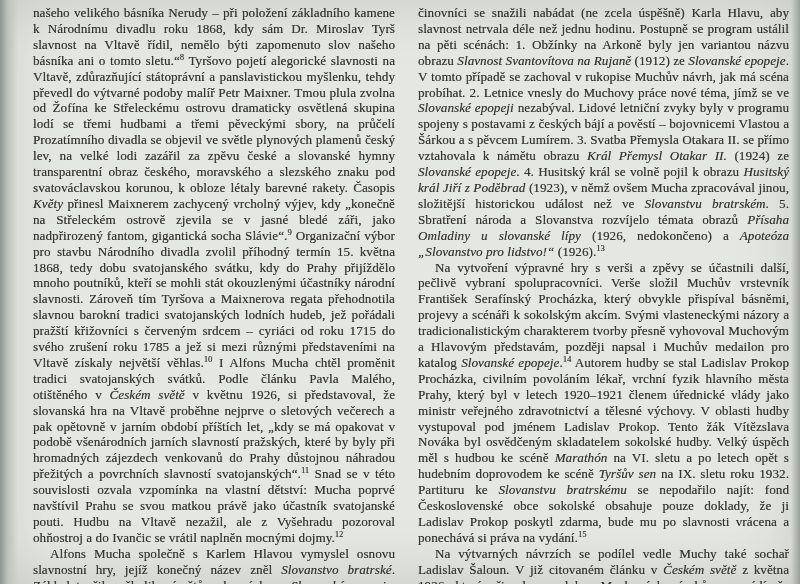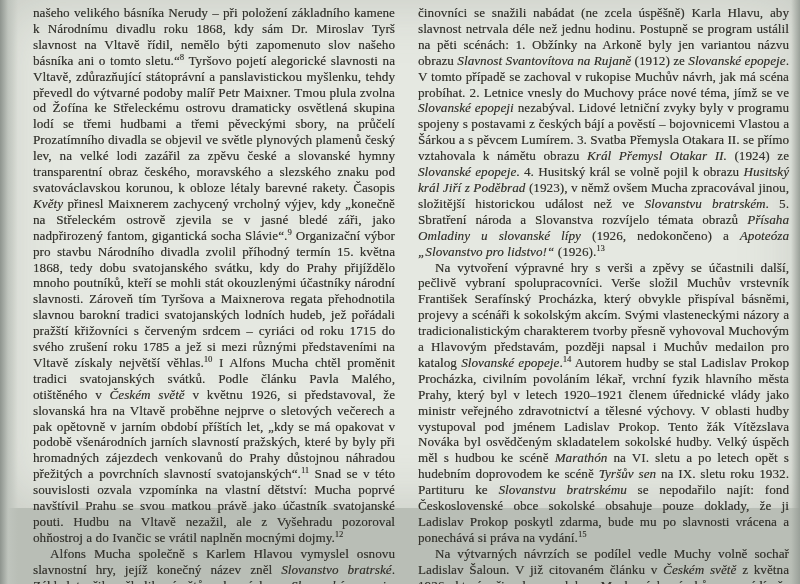--- a/index.html
+++ b/index.html
@@ -2,21 +2,21 @@
 <html lang="cs"><head>
 <meta charset="utf-8">
 <style>
   html,body{margin:0;padding:0;}
   body{
     width:800px;height:584px;overflow:hidden;
     background:#b9beb6;
     font-family:"Liberation Serif","DejaVu Serif",serif;
   }
   .page{
-    position:relative;width:800px;height:508px;
+    position:relative;width:800px;height:584px;
     background:#e5e8e1;
     box-shadow:inset 0 0 60px rgba(110,116,108,0.28);
     font-family:Liberation Serif, serif;
   }
   .edge-left{
     position:absolute;left:0;top:0;width:18px;height:584px;
     background:linear-gradient(90deg,#8e948e 0%,#bfc4bd 45%,rgba(229,232,225,0) 100%);
     pointer-events:none;
   }
   .edge-right{
@@ -48,15 +48,15 @@
 <div class="page">
   <div class="edge-left"></div>
   <div class="edge-right"></div>
   <div class="col col-left">
       <p class="para"><span>našeho velikého básníka Nerudy – při položení základního kamene k Národnímu divadlu roku 1868, kdy sám Dr. Miroslav Tyrš slavnost na Vltavě řídil, nemělo býti zapomenuto slov našeho básníka ani o tomto sletu.“</span><sup>8</sup><span> Tyršovo pojetí alegorické slavnosti na Vltavě, zdůrazňující státoprávní a panslavistickou myšlenku, tehdy převedl do výtvarné podoby malíř Petr Maixner. Tmou plula zvolna od Žofína ke Střeleckému ostrovu dramaticky osvětlená skupina lodí se třemi hudbami a třemi pěveckými sbory, na průčelí Prozatímního divadla se objevil ve světle plynových plamenů český lev, na velké lodi zazářil za zpěvu české a slovanské hymny transparentní obraz českého, moravského a slezského znaku pod svatováclavskou korunou, k obloze létaly barevné rakety. Časopis </span><i>Květy</i><span> přinesl Maixnerem zachycený vrcholný výjev, kdy „konečně na Střeleckém ostrově zjevila se v jasné bledé záři, jako nadpřirozený fantom, gigantická socha Slávie“.</span><sup>9</sup><span> Organizační výbor pro stavbu Národního divadla zvolil příhodný termín 15. května 1868, tedy dobu svatojanského svátku, kdy do Prahy přijíždělo mnoho poutníků, kteří se mohli stát okouzlenými účastníky národní slavnosti. Zároveň tím Tyršova a Maixnerova regata přehodnotila slavnou barokní tradici svatojanských lodních hudeb, jež pořádali pražští křižovníci s červeným srdcem – cyriáci od roku 1715 do svého zrušení roku 1785 a jež si mezi různými představeními na Vltavě získaly největší věhlas.</span><sup>10</sup><span> I Alfons Mucha chtěl proměnit tradici svatojanských svátků. Podle článku Pavla Malého, otištěného v </span><i>Českém světě</i><span> v květnu 1926, si představoval, že slovanská hra na Vltavě proběhne nejprve o sletových večerech a pak opětovně v jarním období příštích let, „kdy se má opakovat v podobě všenárodních jarních slavností pražských, které by byly při hromadných zájezdech venkovanů do Prahy důstojnou náhradou přežitých a povrchních slavností svatojanských“.</span><sup>11</sup><span> Snad se v této souvislosti ozvala vzpomínka na vlastní dětství: Mucha poprvé navštívil Prahu se svou matkou právě jako účastník svatojanské pouti. Hudbu na Vltavě nezažil, ale z Vyšehradu pozoroval ohňostroj a do Ivančic se vrátil naplněn mocnými dojmy.</span><sup>12</sup></p>
       <p class="para indent"><span>Alfons Mucha společně s Karlem Hlavou vymyslel osnovu slavnostní hry, jejíž konečný název zněl </span><i>Slovanstvo bratrské</i><span>. Základ tvořilo několik námětů vybraných ze </span><i>Slovanské epopeje</i><span>, doplněných o další scény. Původní představy prošly několika obměnami. Například scéna věnovaná Karlu IV., s níž Mucha počítal ještě o Vánocích 1925 (byť ve </span></p>
     </div>
   <div class="col col-right">
       <p class="para"><span>činovníci se snažili nabádat (ne zcela úspěšně) Karla Hlavu, aby slavnost netrvala déle než jednu hodinu. Postupně se program ustálil na pěti scénách: 1. Obžínky na Arkoně byly jen variantou názvu obrazu </span><i>Slavnost Svantovítova na Rujaně</i><span> (1912) ze </span><i>Slovanské epopeje</i><span>. V tomto případě se zachoval v rukopise Muchův návrh, jak má scéna probíhat. 2. Letnice vnesly do Muchovy práce nové téma, jímž se ve </span><i>Slovanské epopeji</i><span> nezabýval. Lidové letniční zvyky byly v programu spojeny s postavami z českých bájí a pověstí – bojovnicemi Vlastou a Šárkou a s pěvcem Lumírem. 3. Svatba Přemysla Otakara II. se přímo vztahovala k námětu obrazu </span><i>Král Přemysl Otakar II.</i><span> (1924) ze </span><i>Slovanské epopeje</i><span>. 4. Husitský král se volně pojil k obrazu </span><i>Husitský král Jiří z Poděbrad</i><span> (1923), v němž ovšem Mucha zpracovával jinou, složitější historickou událost než ve </span><i>Slovanstvu bratrském</i><span>. 5. Sbratření národa a Slovanstva rozvíjelo témata obrazů </span><i>Přísaha Omladiny u slovanské lípy</i><span> (1926, nedokončeno) a </span><i>Apoteóza „Slovanstvo pro lidstvo!“</i><span> (1926).</span><sup>13</sup></p>
       <p class="para indent"><span>Na vytvoření výpravné hry s verši a zpěvy se účastnili další, pečlivě vybraní spolupracovníci. Verše složil Muchův vrstevník František Serafínský Procházka, který obvykle přispíval básněmi, projevy a scénáři k sokolským akcím. Svými vlasteneckými názory a tradicionalistickým charakterem tvorby přesně vyhovoval Muchovým a Hlavovým představám, později napsal i Muchův medailon pro katalog </span><i>Slovanské epopeje</i><span>.</span><sup>14</sup><span> Autorem hudby se stal Ladislav Prokop Procházka, civilním povoláním lékař, vrchní fyzik hlavního města Prahy, který byl v letech 1920–1921 členem úřednické vlády jako ministr veřejného zdravotnictví a tělesné výchovy. V oblasti hudby vystupoval pod jménem Ladislav Prokop. Tento žák Vítězslava Nováka byl osvědčeným skladatelem sokolské hudby. Velký úspěch měl s hudbou ke scéně </span><i>Marathón</i><span> na VI. sletu a po letech opět s hudebním doprovodem ke scéně </span><i>Tyršův sen</i><span> na IX. sletu roku 1932. Partituru ke </span><i>Slovanstvu bratrskému</i><span> se nepodařilo najít: fond Československé obce sokolské obsahuje pouze doklady, že ji Ladislav Prokop poskytl zdarma, bude mu po slavnosti vrácena a ponechává si práva na vydání.</span><sup>15</sup></p>
-      <p class="para indent"><span>Na výtvarných návrzích se podílel vedle Muchy volně sochař Ladislav Šaloun. V již citovaném článku v </span><i>Českém světě</i><span> z května 1926, který přinesl reprodukce Muchových návrhů, se uvádí, že Šaloun je „autorem umělecké výpravy jevištního chrámu soch, lodí atd.“.</span></p>
+      <p class="para indent"><span>Na výtvarných návrzích se podílel vedle Muchy také sochař Ladislav Šaloun. V již citovaném článku v </span><i>Českém světě</i><span> z května 1926, který přinesl reprodukce Muchových návrhů, se uvádí, že Šaloun je „autorem umělecké výpravy jevištního chrámu soch, lodí atd.“.</span></p>
     </div>
 </div>
 
 </body></html>

